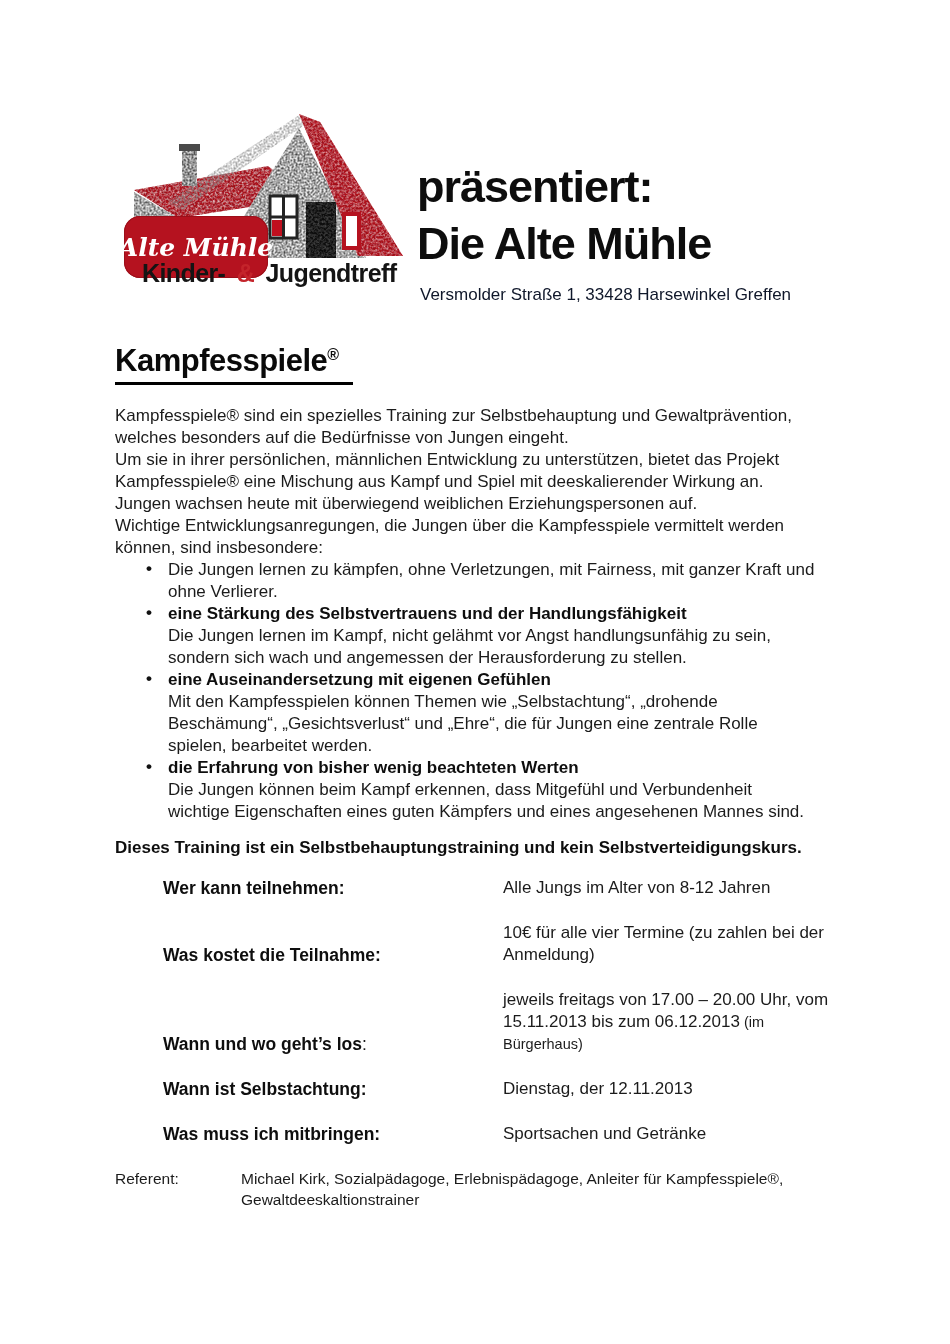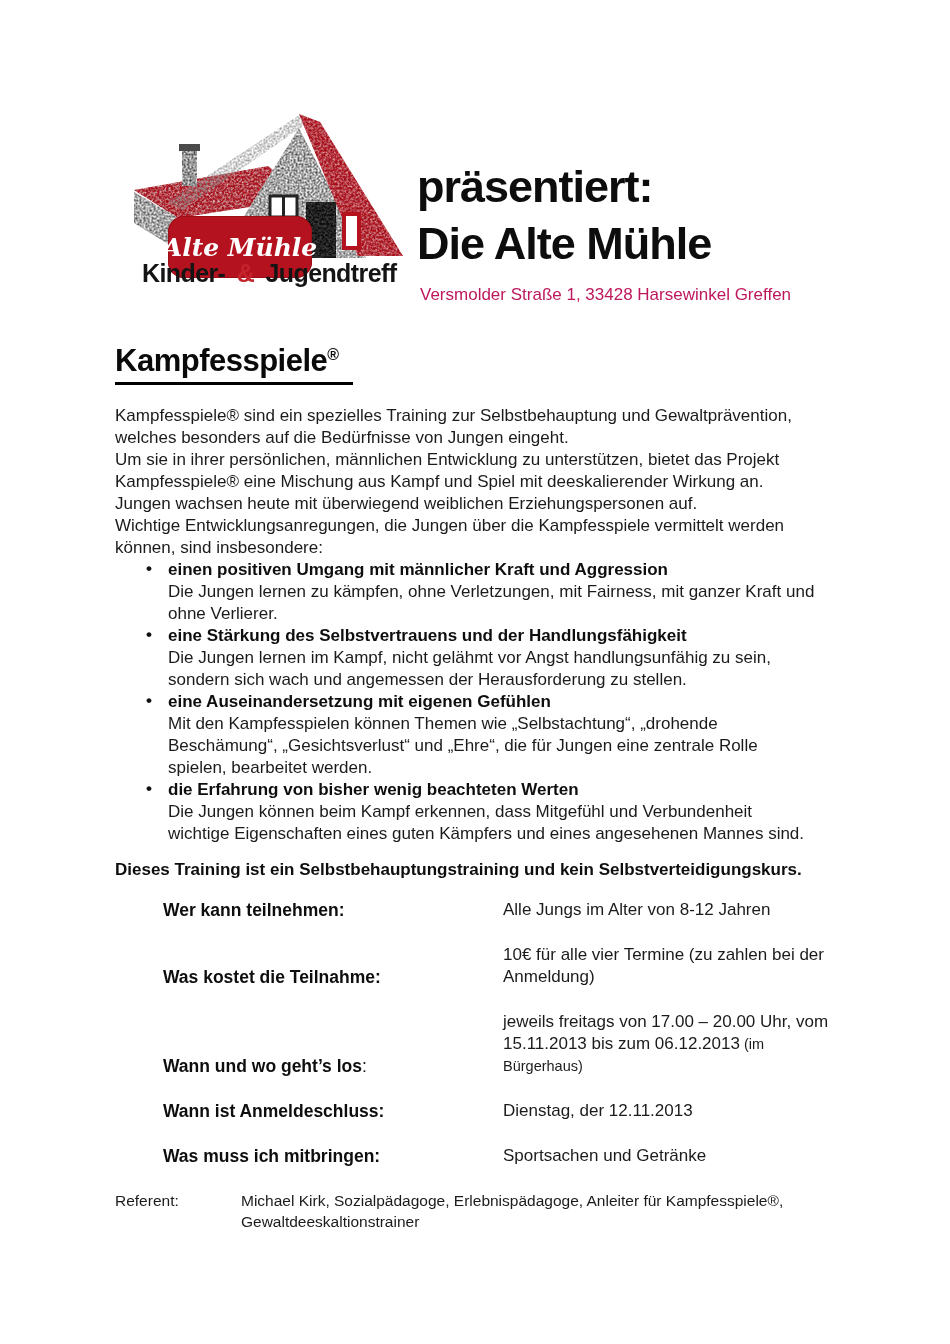--- a/index.html
+++ b/index.html
@@ -8,35 +8,34 @@
     font-family:"Liberation Sans",sans-serif;color:#1d1d1d;overflow:hidden;
   }
 
   
   .logo-block{position:absolute;left:120px;top:110px;width:310px;height:190px;}
   .logo-svg{position:absolute;left:0;top:0;}
   .logo-badge{
     position:absolute;left:4px;top:106px;width:144px;height:62px;
     background:#b5121f;border-radius:16px;display:flex;align-items:center;justify-content:center;
     box-shadow:0 0 0 1px #9c0f1a inset;
-    margin-left:44px;
   }
   .logo-badge .badge-text{
     font-family:"DejaVu Serif",serif;font-style:italic;font-weight:bold;
     color:#ffffff;font-size:25px;white-space:nowrap;
   }
   .logo-tagline{
     position:absolute;left:22px;top:149px;font-size:25px;font-weight:700;
     color:#141414;letter-spacing:-0.6px;white-space:nowrap;
   }
   .logo-tagline .amp{color:#c4242b;padding:0 5px;}
 
   .title-block{position:absolute;left:417px;top:158px;width:500px;}
   .main-title{font-size:45px;line-height:57px;font-weight:700;color:#0d0d0d;letter-spacing:-1px;}
-  .address{margin-top:13px;padding-left:3px;font-size:17px;color:#be185d;}
+  .address{margin-top:13px;padding-left:3px;font-size:17px;color:#0f172a;}
 
   
   .content{position:absolute;left:115px;top:336px;width:725px;font-size:17px;line-height:22px;color:#1b1b1b;}
 
   .doc-heading{
     display:inline-block;font-size:31px;line-height:37px;font-weight:700;color:#0a0a0a;
     border-bottom:3.5px solid #000;padding:0 14px 3px 0;margin:0 0 20px 0;letter-spacing:-0.5px;
   }
   .doc-heading sup{font-size:16px;}
 
@@ -139,21 +138,20 @@
     <div class="intro">
       <p>Kampfesspiele® sind ein spezielles Training zur Selbstbehauptung und Gewaltprävention, welches besonders auf die Bedürfnisse von Jungen eingeht.</p>
       <p>Um sie in ihrer persönlichen, männlichen Entwicklung zu unterstützen, bietet das Projekt Kampfesspiele® eine Mischung aus Kampf und Spiel mit deeskalierender Wirkung an.</p>
       <p>Jungen wachsen heute mit überwiegend weiblichen Erziehungspersonen auf.</p>
       <p class="lead-in">Wichtige Entwicklungsanregungen, die Jungen über die Kampfesspiele vermittelt werden können, sind insbesondere:</p>
     </div>
 
     <ul class="bullet-list">
       <li class="bullet-item">
         <span class="bullet-dot">•</span>
-        <div class="bullet-title">einen positiven Umgang mit männlicher Kraft und Aggression</div>
         <div class="bullet-body">Die Jungen lernen zu kämpfen, ohne Verletzungen, mit Fairness, mit ganzer Kraft und ohne Verlierer.</div>
       </li>
       <li class="bullet-item">
         <span class="bullet-dot">•</span>
         <div class="bullet-title">eine Stärkung des Selbstvertrauens und der Handlungsfähigkeit</div>
         <div class="bullet-body">Die Jungen lernen im Kampf, nicht gelähmt vor Angst handlungsunfähig zu sein, sondern sich wach und angemessen der Herausforderung zu stellen.</div>
       </li>
       <li class="bullet-item">
         <span class="bullet-dot">•</span>
         <div class="bullet-title">eine Auseinandersetzung mit eigenen Gefühlen</div>
@@ -175,21 +173,21 @@
       </div>
       <div class="info-row">
         <div class="info-label"><span>Was kostet die Teilnahme:</span><span class="colon"></span></div>
         <div class="info-value"><span>10€ für alle vier Termine (zu zahlen bei der Anmeldung)</span><span class="small"></span></div>
       </div>
       <div class="info-row">
         <div class="info-label"><span>Wann und wo geht’s los</span><span class="colon">:</span></div>
         <div class="info-value"><span>jeweils freitags von 17.00 – 20.00 Uhr, vom 15.11.2013 bis zum 06.12.2013</span><span class="small"> (im Bürgerhaus)</span></div>
       </div>
       <div class="info-row">
-        <div class="info-label"><span>Wann ist Anmeldeschluss:</span><span class="colon"></span></div>
+        <div class="info-label"><span>Wann ist Selbstachtung:</span><span class="colon"></span></div>
         <div class="info-value"><span>Dienstag, der 12.11.2013</span><span class="small"></span></div>
       </div>
       <div class="info-row">
         <div class="info-label"><span>Was muss ich mitbringen:</span><span class="colon"></span></div>
         <div class="info-value"><span>Sportsachen und Getränke</span><span class="small"></span></div>
       </div>
     </div>
 
     <div class="referent-row">
       <div class="referent-label">Referent:</div>

